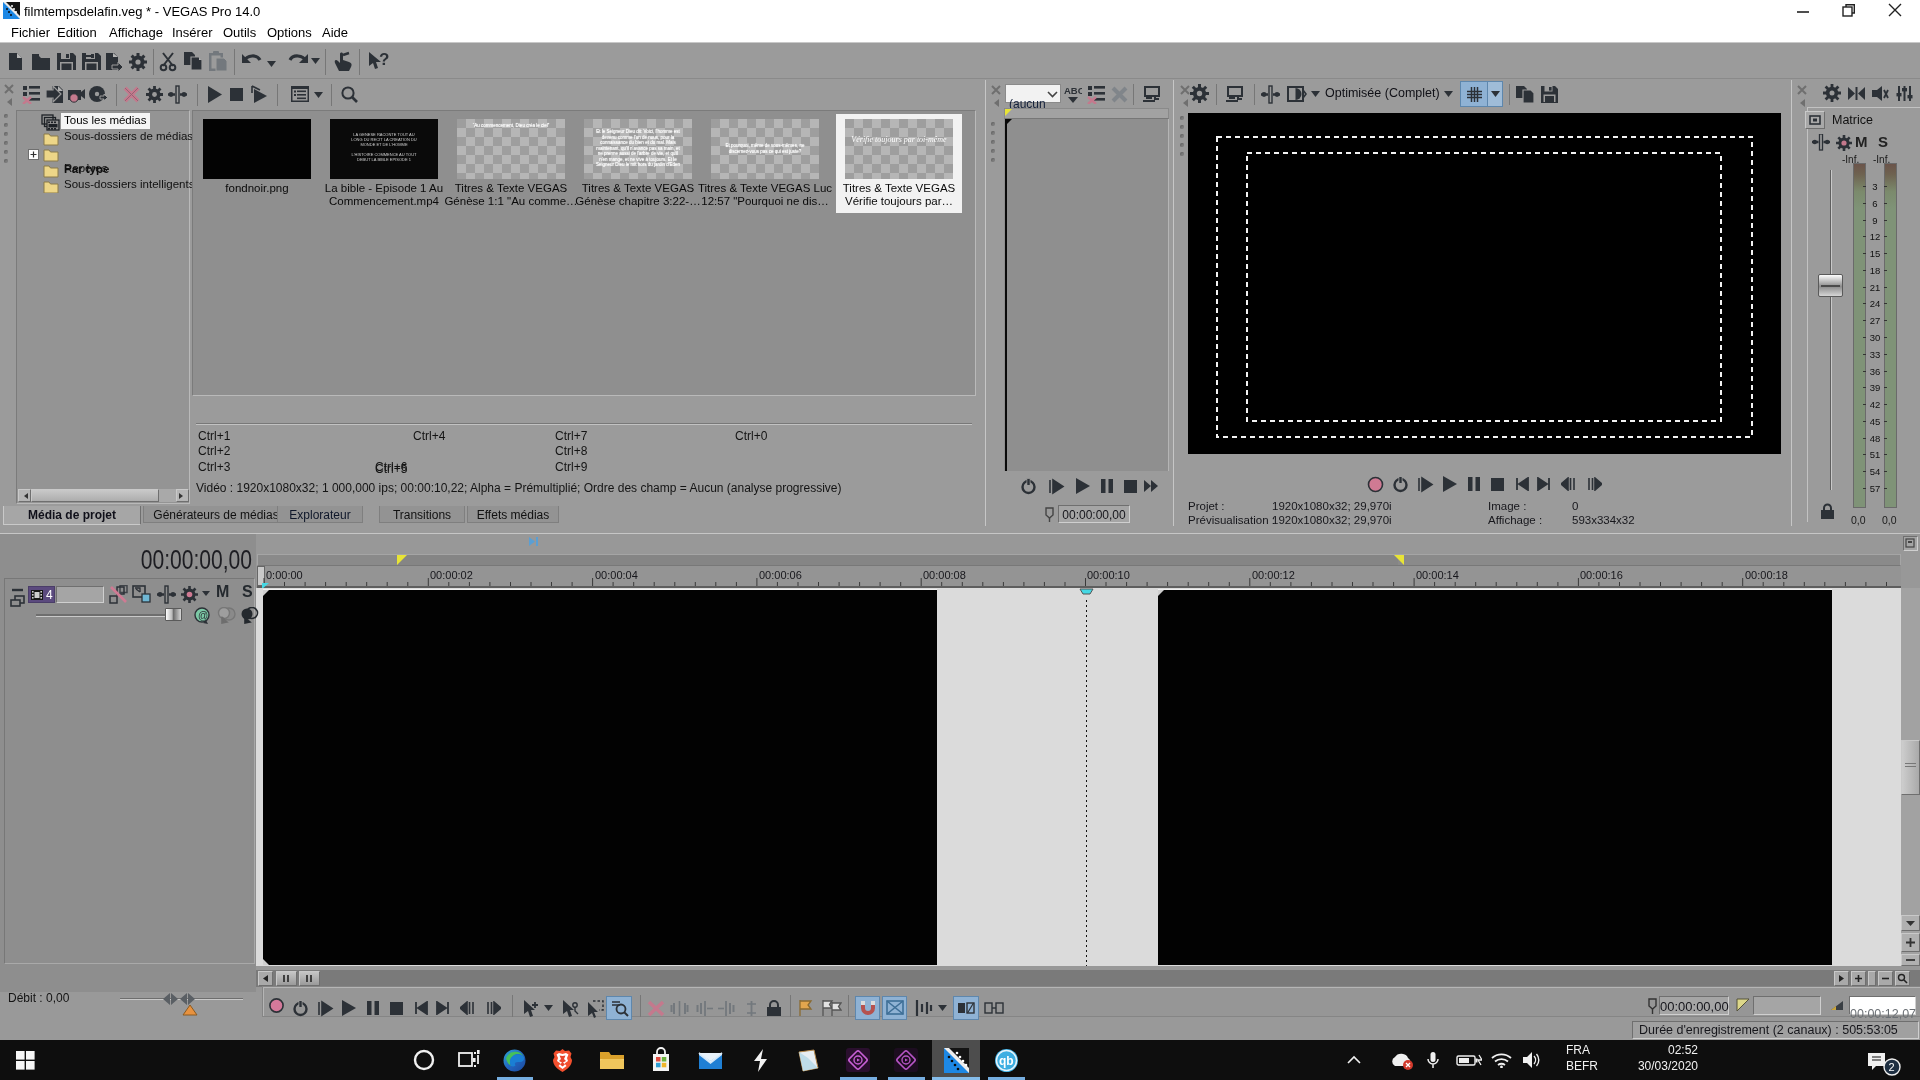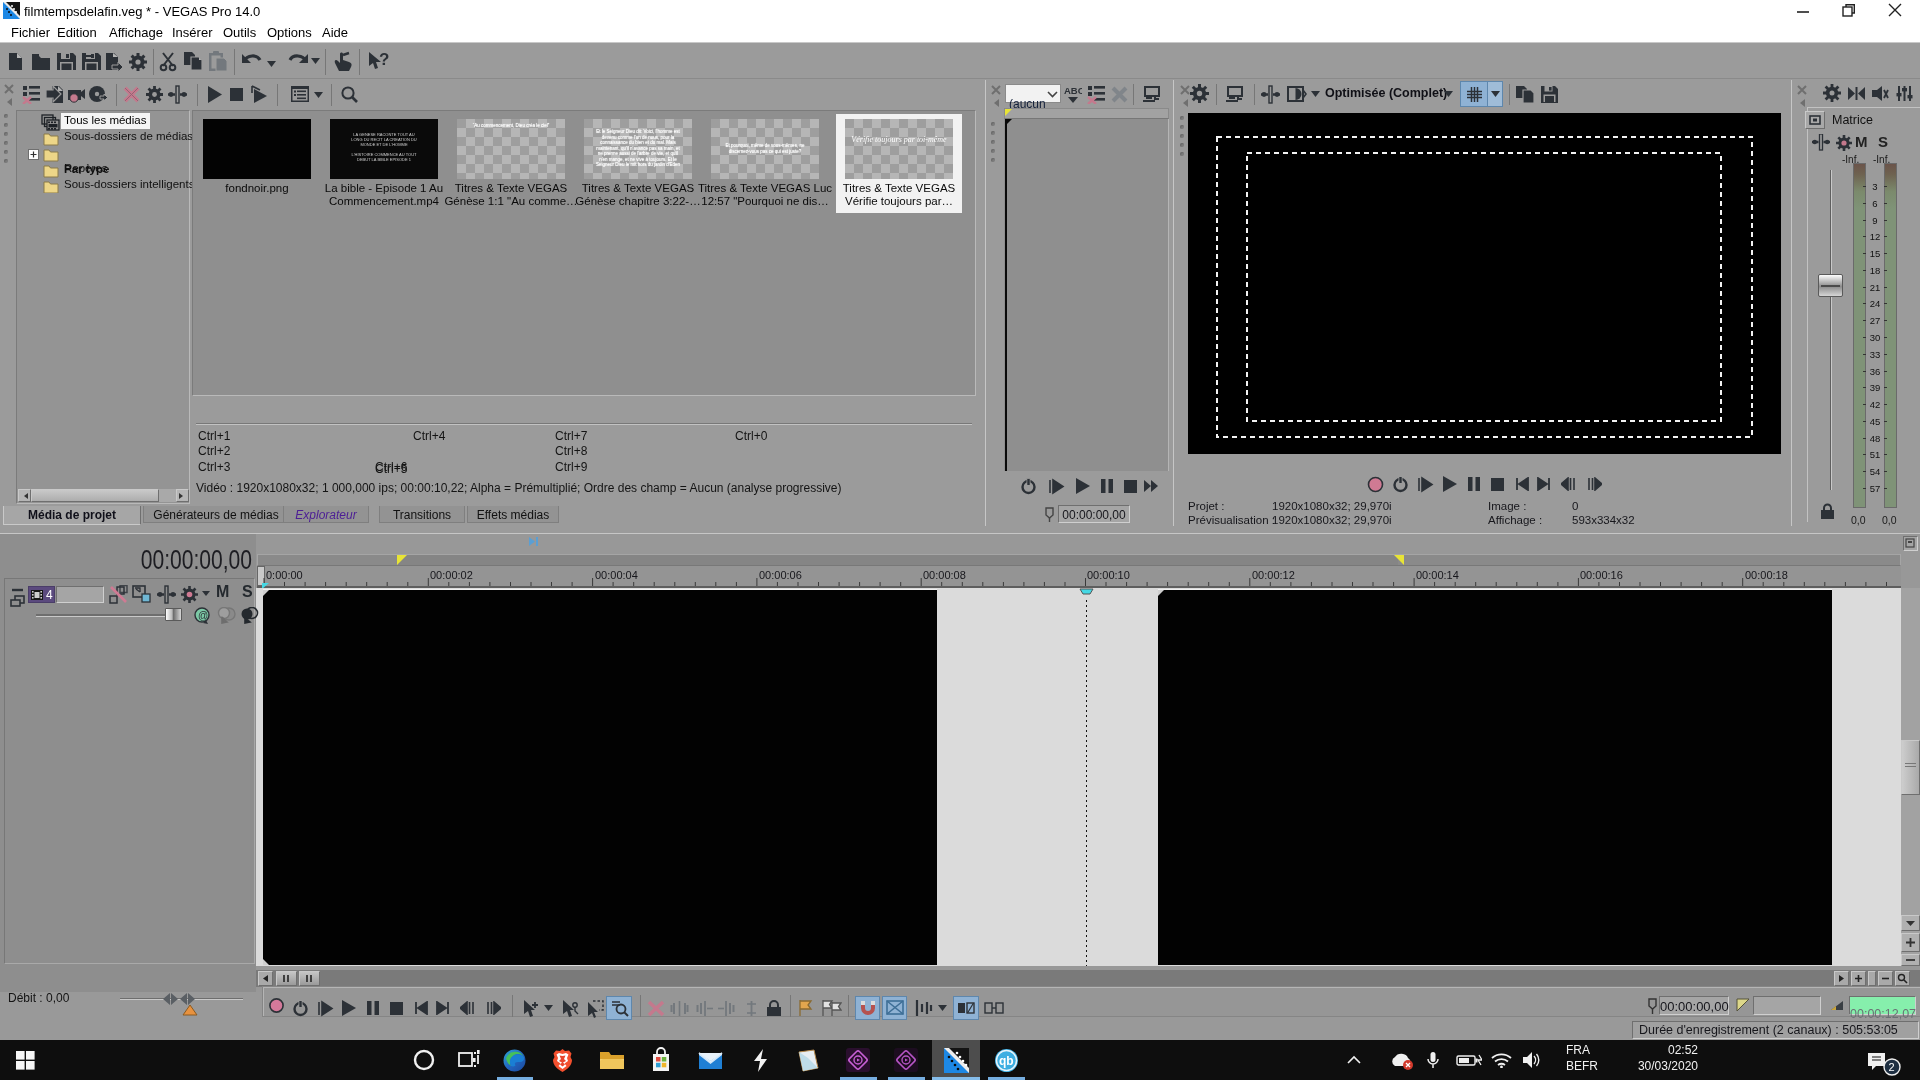--- a/index.html
+++ b/index.html
@@ -351,21 +351,21 @@
         <span class="abs" style="left:359px;top:15px;">Ctrl+8</span>
   <span class="abs" style="left:2px;top:31px;">Ctrl+3</span>
         <span class="abs" style="left:179px;top:31px;">Ctrl+6</span>
         <span class="abs" style="left:359px;top:31px;">Ctrl+9</span>
 </div>
 <div class="abs" style="left:196px;top:401px;font-size:12px;color:#141414;white-space:nowrap;">Vidéo : 1920x1080x32; 1 000,000 ips; 00:00:10,22; Alpha = Prémultiplié; Ordre des champ = Aucun (analyse progressive)</div>
 
 <div class="abs" style="left:0px;top:426px;width:985px;height:19px;">
   <div class="abs" style="left:3px;top:0;width:138px;height:19px;background:#a6a6a6;border:1px solid #c9c9c9;border-top:none;border-right-color:#6f6f6f;text-align:center;font-size:12px;font-weight:bold;color:#10101a;padding-top:2px;">Média de projet</div>
   <div class="abs" style="left:143px;top:0;width:146px;height:17px;background:#939393;border:1px solid #7f7f7f;border-top:none;text-align:center;font-size:12px;color:#111;padding-top:2px;">Générateurs de médias</div>
-  <div class="abs" style="left:283px;top:0;width:86px;height:17px;background:#939393;border:1px solid #7f7f7f;border-top:none;text-align:center;font-size:12px;color:#4c1d95;padding-top:2px;font-style:italic;">Explorateur</div>
+  <div class="abs" style="left:277px;top:0;width:86px;height:17px;background:#939393;border:1px solid #7f7f7f;border-top:none;text-align:center;font-size:12px;color:#0f172a;padding-top:2px;">Explorateur</div>
   <div class="abs" style="left:379px;top:0;width:86px;height:17px;background:#939393;border:1px solid #7f7f7f;border-top:none;text-align:center;font-size:12px;color:#111;padding-top:2px;">Transitions</div>
   <div class="abs" style="left:467px;top:0;width:92px;height:17px;background:#939393;border:1px solid #7f7f7f;border-top:none;text-align:center;font-size:12px;color:#111;padding-top:2px;">Effets médias</div>
 </div>
 
 <div class="abs" style="left:985px;top:0;width:189px;height:446px;border-left:1px solid #c6c6c6;border-right:1px solid #c6c6c6;">
   <svg class="ic" style="left:4px;top:4px" width="12" height="11">
           <path d="M2 2 L10 10 M10 2 L2 10" stroke="#6f6f6f" stroke-width="2"></path>
         </svg>
   <svg class="ic" style="left:5px;top:18px" width="10" height="10">
           <path d="M8 1 L3 5 L8 9 Z" fill="#6f6f6f"></path>
@@ -480,21 +480,21 @@
         </svg>
 
   <svg class="ic" style="left:112px;top:5px" width="20" height="19">
           <rect x="1" y="2" width="15" height="14" fill="none" stroke="#2c3137" stroke-width="2"></rect>
           <path d="M8.5 3 v12 a6 6 0 0 0 0 -12 z" fill="#2c3137"></path>
           <path d="M16 5 l3 4 -3 4" fill="none" stroke="#2c3137" stroke-width="1.6"></path>
         </svg>
   <svg class="ic" style="left:136px;top:11px" width="10" height="7">
           <path d="M0 0 h9 l-4.5 6 z" fill="#2c3137"></path>
         </svg>
-  <div class="abs" style="left:150px;top:6px;font-size:12.5px;color:#101016;font-weight:bold;">Optimisée (Complet)</div>
+  <div class="abs" style="left:150px;top:6px;font-size:12.5px;color:#101016;">Optimisée (Complet)</div>
   <svg class="ic" style="left:269px;top:11px" width="10" height="7">
           <path d="M0 0 h9 l-4.5 6 z" fill="#2c3137"></path>
         </svg>
 
   <div class="abs" style="left:285px;top:1px;width:28px;height:26px;background:#8fb2d4;border:1px solid #5e87ad;"></div>
   <svg class="ic" style="left:291px;top:6px" width="17" height="17">
           <g stroke="#2c3137" stroke-width="1.5">
             <path d="M5.5 1 V16 M8.5 1 V16 M11.5 1 V16 M1 5.5 H16 M1 8.5 H16 M1 11.5 H16"></path>
           </g>
         </svg>
@@ -1074,21 +1074,21 @@
       </svg>
   <div class="abs sunken" style="left:1659px;top:4px;width:70px;height:19px;background:#a5a5a5;font-size:13px;color:#16161c;text-align:center;padding-top:2px;">00:00:00,00</div>
   <svg class="ic" style="left:1736px;top:6px" width="14" height="14">
         <path d="M1 1 h12 L1 13 z" fill="#ddd78a" stroke="#55523a" stroke-width="1"></path>
       </svg>
   <div class="abs sunken" style="left:1753px;top:4px;width:68px;height:19px;background:#a5a5a5;"></div>
   <svg class="ic" style="left:1830px;top:7px" width="15" height="13">
         <path d="M1 11 L13 11 L13 2 Z" fill="#3a3f44"></path>
         <path d="M1 11 L6 11 L6 7 Z" fill="#caa53c"></path>
       </svg>
-  <div class="abs sunken" style="left:1849px;top:4px;width:67px;height:19px;background:#86efac;font-size:12.5px;color:#6b7075;text-align:center;padding-top:10px;">00:00:12,07</div>
+  <div class="abs sunken" style="left:1849px;top:4px;width:67px;height:19px;background:#ffffff;font-size:12.5px;color:#6b7075;text-align:center;padding-top:10px;">00:00:12,07</div>
   <div class="abs sunken" style="left:1632px;top:29px;width:287px;height:18px;background:#a0a0a0;font-size:12.5px;color:#17171c;padding:1px 0 0 6px;">Durée d'enregistrement (2 canaux) : 505:53:05</div>
 </div>
 
 <div id="taskbar" class="abs" style="left:0;top:1040px;width:1920px;height:40px;background:#0e0e0e;">
 
   <svg class="ic" style="left:16px;top:11px" width="20" height="19">
         <g fill="#f5f5f5">
           <rect x="0" y="0" width="8.6" height="8.6"></rect>
           <rect x="10" y="0" width="8.6" height="8.6"></rect>
           <rect x="0" y="10" width="8.6" height="8.6"></rect>

